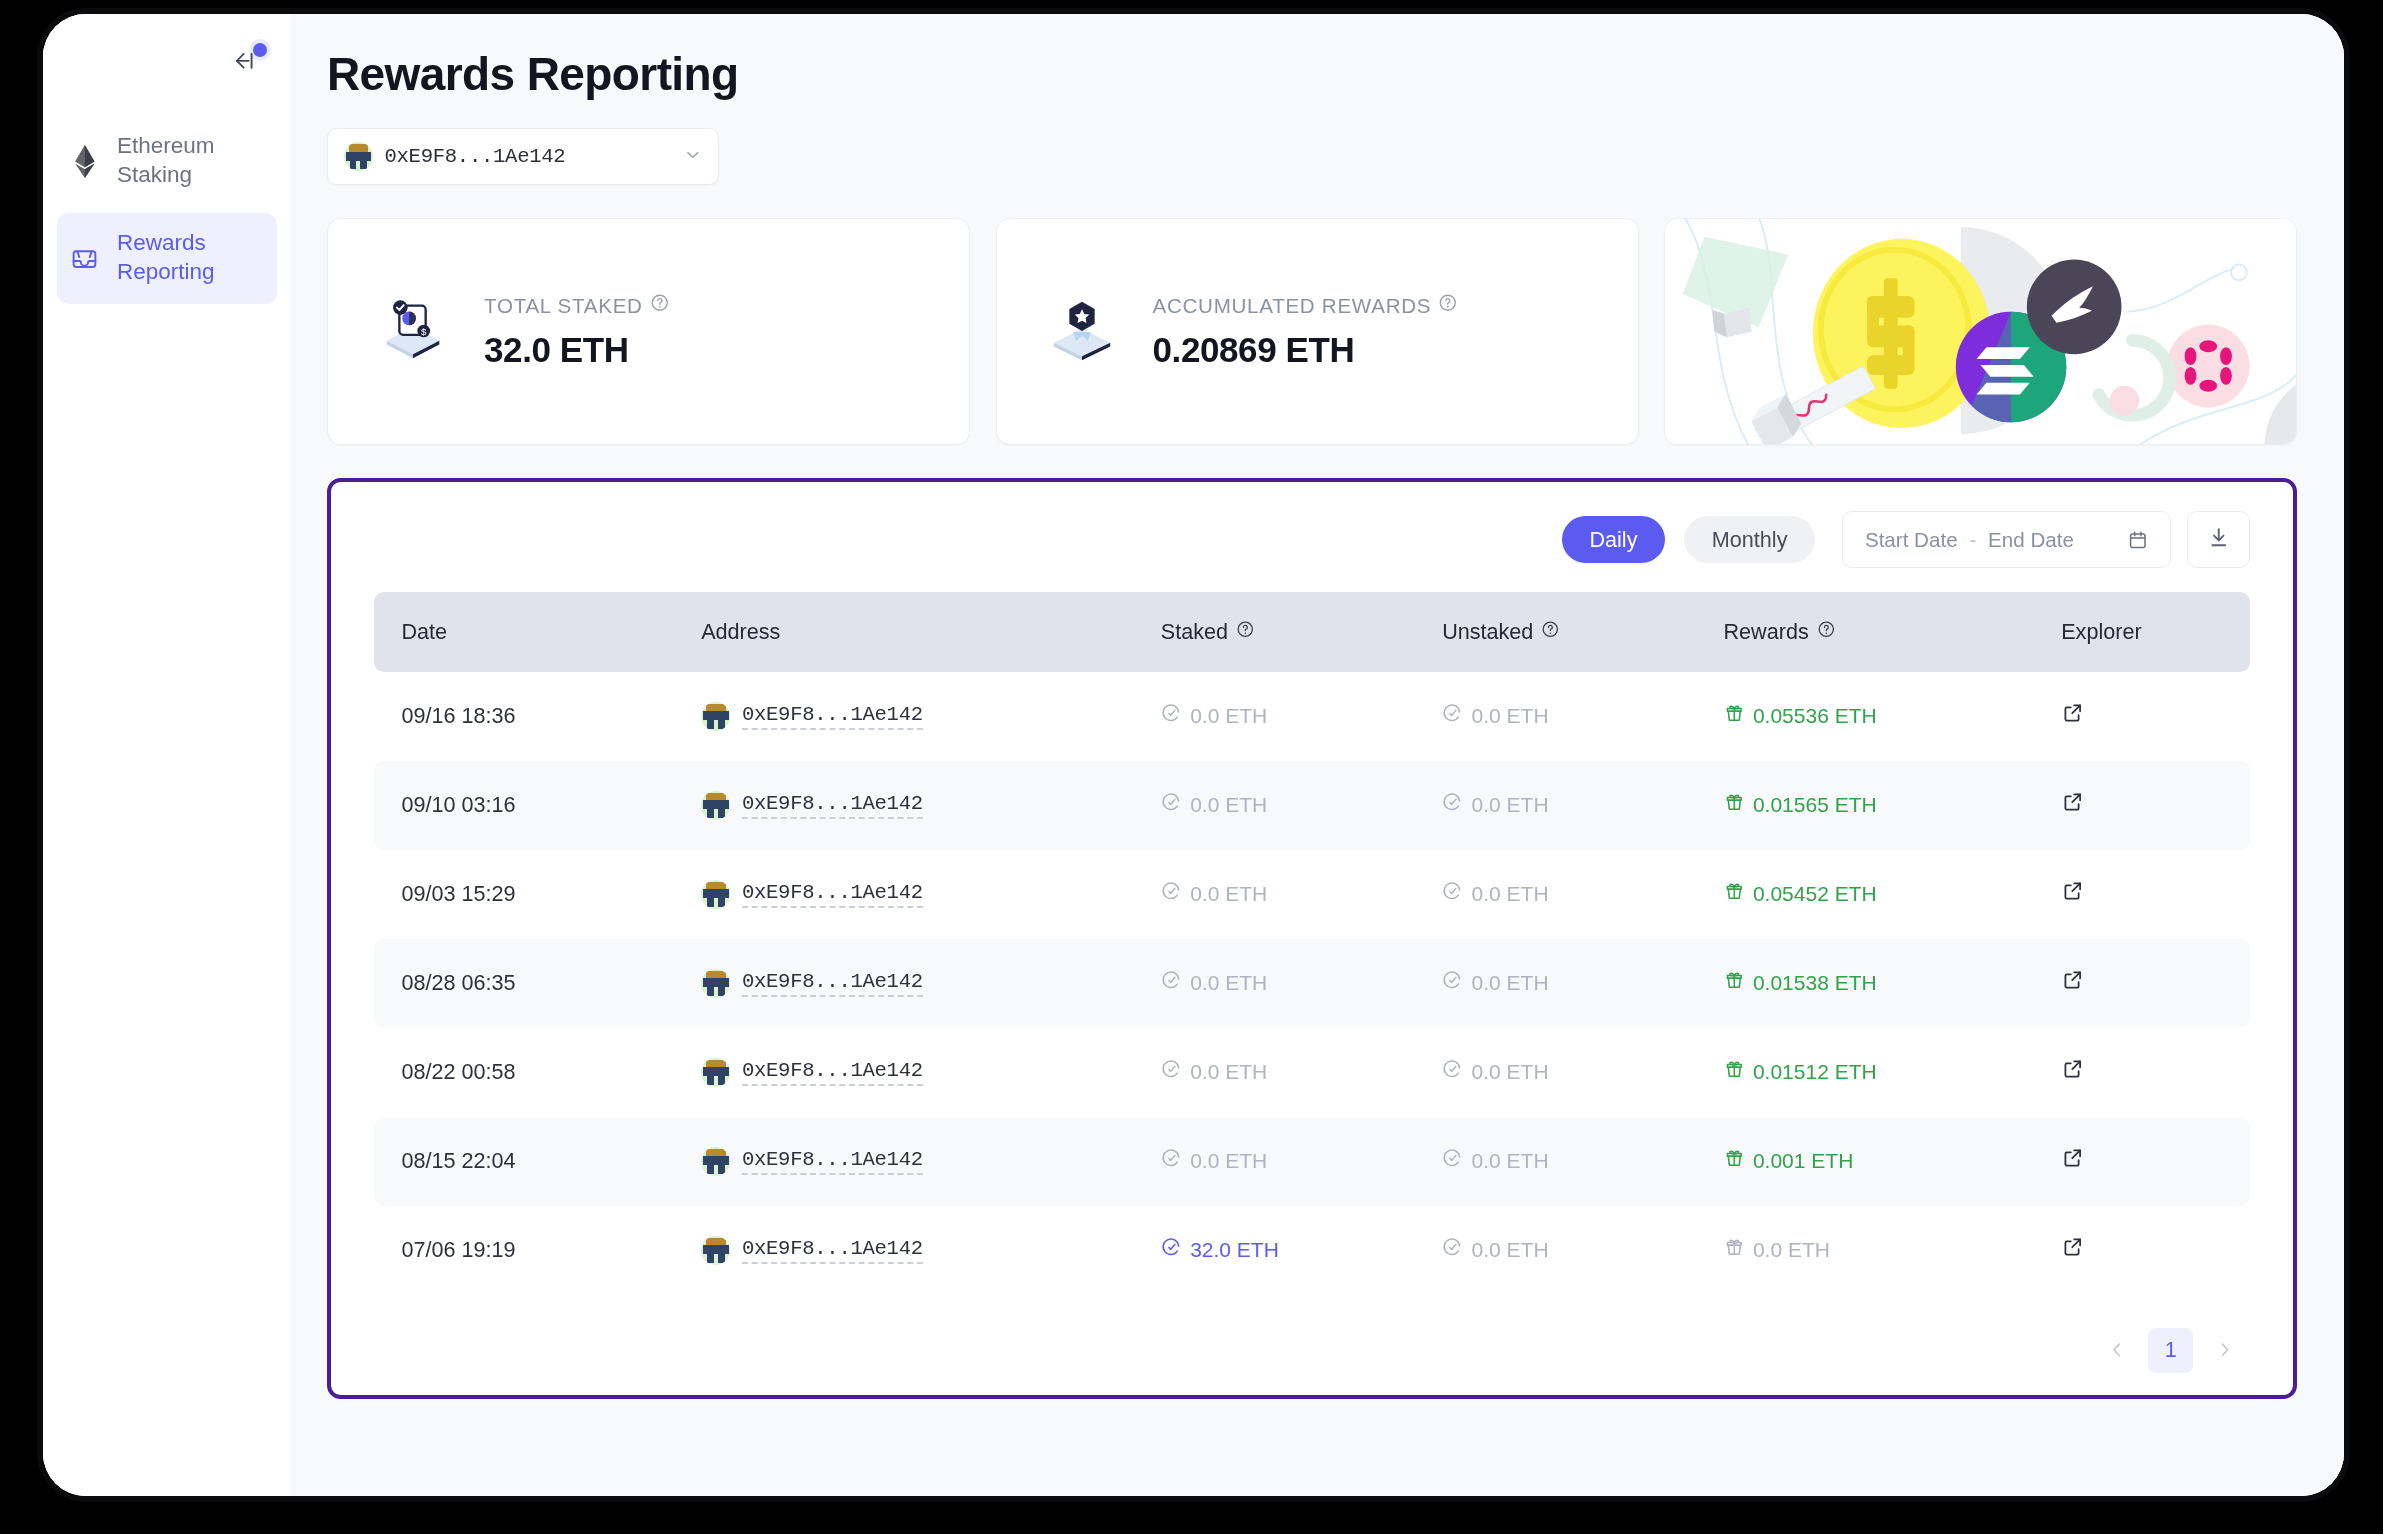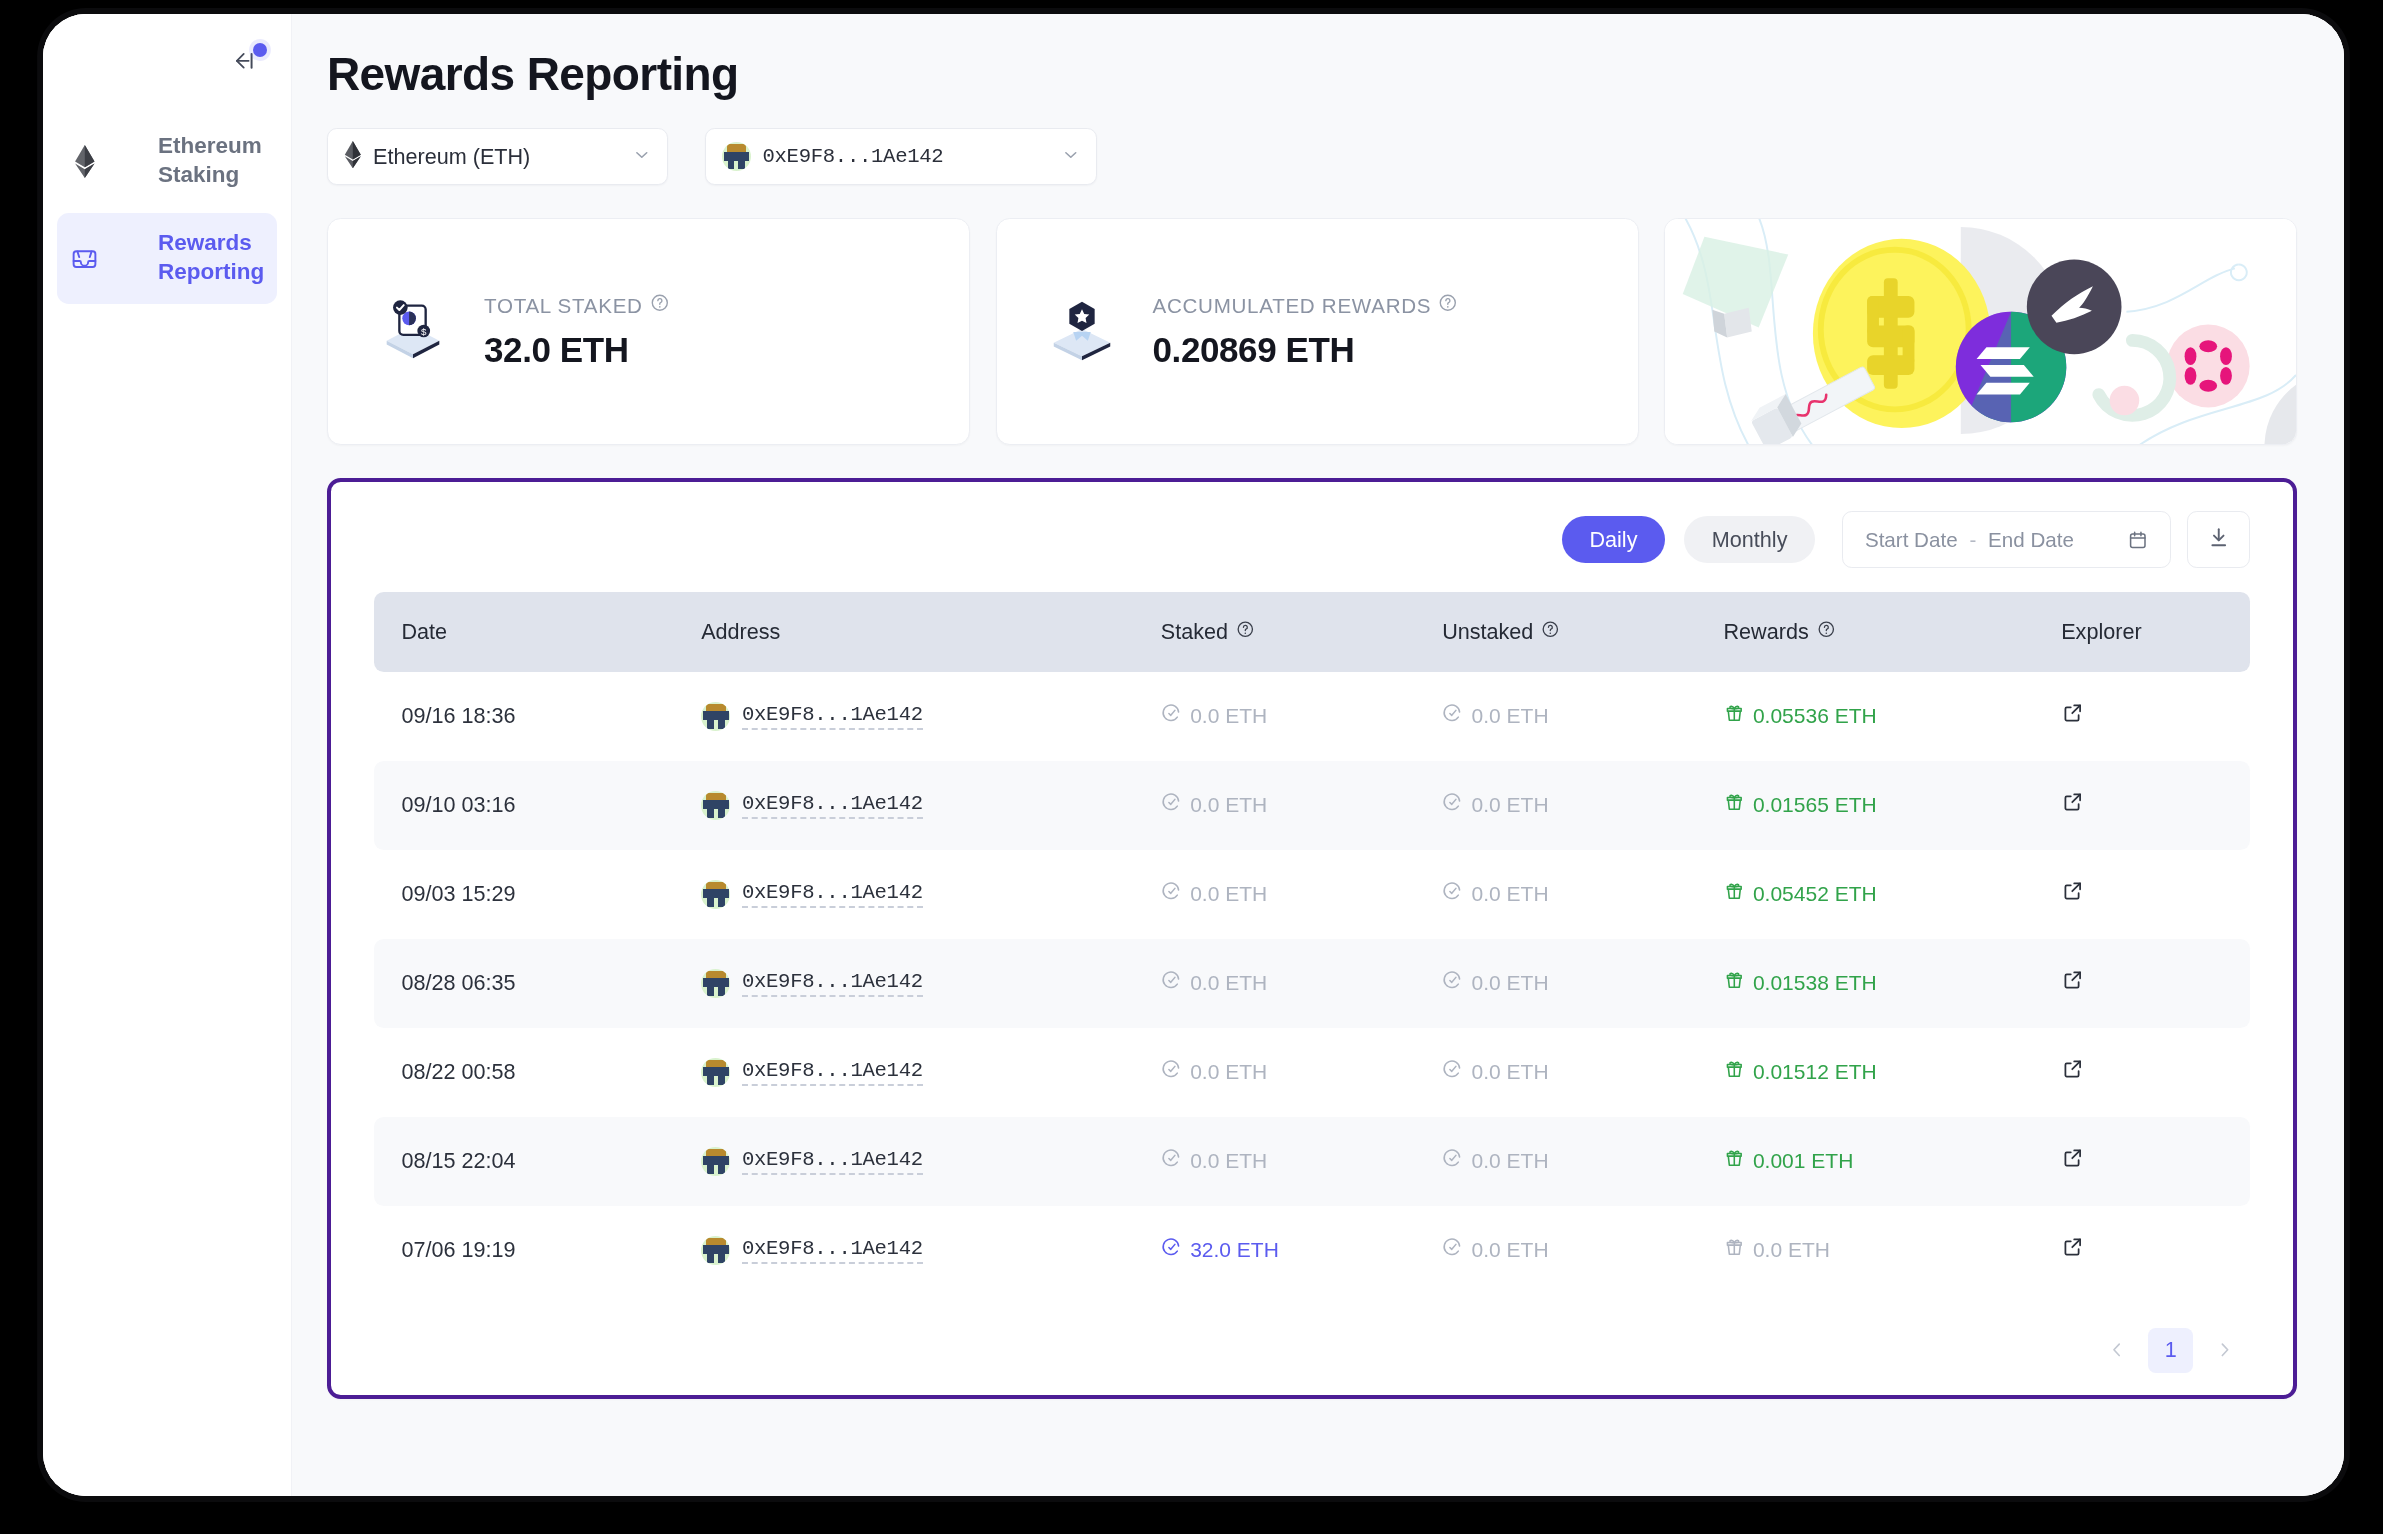--- a/index.html
+++ b/index.html
@@ -44,23 +44,22 @@
   .nav { margin-top: 102px; display: flex; flex-direction: column; gap: 5.9px; }
   .nav-item {
     display: flex; align-items: center; gap: 17.6px;
     padding: 16.7px 13.7px;
     border-radius: 11.8px;
     cursor: pointer;
   }
   .nav-item .nav-ico { flex: 0 0 29px; width:29px; height:29px; display:flex; align-items:center; justify-content:center; }
   .nav-label {
     font-size: 22.5px; line-height: 1.28;
-    color: #6b7280; font-weight: 700;
+    color: #6b7280; font-weight: 400;
     max-width: 125px;
-    margin-left: 41px;
   }
   .nav-item.active { background: #eef0fe; }
   .nav-item.active .nav-label { color: #5b5bef; }
 
   
   #main {
     flex: 1; background: #f8f9fb;
     padding: 33px 47px 0 35px;
     overflow: hidden;
   }
@@ -221,36 +220,20 @@
         </div>
 
       </nav>
     </aside>
 
     <main id="main">
 
       <h1 id="page-title">Rewards Reporting</h1>
 
       <div class="selects">
-        <div class="select eth">
-          <span>
-            <svg width="17.6" height="27.4" viewBox="0 0 22 34">
-              <path d="M11 0 L21 17 L11 23 L1 17 Z" fill="#5a5c62"></path>
-              <path d="M11 0 L11 23 L21 17 Z" fill="#2f3137"></path>
-              <path d="M11 25 L21 19 L11 34 L1 19 Z" fill="#5a5c62"></path>
-              <path d="M11 25 L11 34 L21 19 Z" fill="#2f3137"></path>
-            </svg>
-          </span>
-          <span class="sel-label">Ethereum (ETH)</span>
-          <span class="chev">
-            <svg width="19.6" height="19.6" viewBox="0 0 24 24" fill="none" stroke="currentColor" stroke-width="2" stroke-linecap="round" stroke-linejoin="round">
-                <path d="M6 9.5 L12 15 L18 9.5"></path>
-              </svg>
-          </span>
-        </div>
 
         <div class="select addr">
           <span class="avatar">
             <i class="av1"></i>
               <i class="av2"></i>
               <i class="av3"></i>
               <i class="av4"></i>
           </span>
           <span class="sel-label mono">0xE9F8...1Ae142</span>
           <span class="chev">

